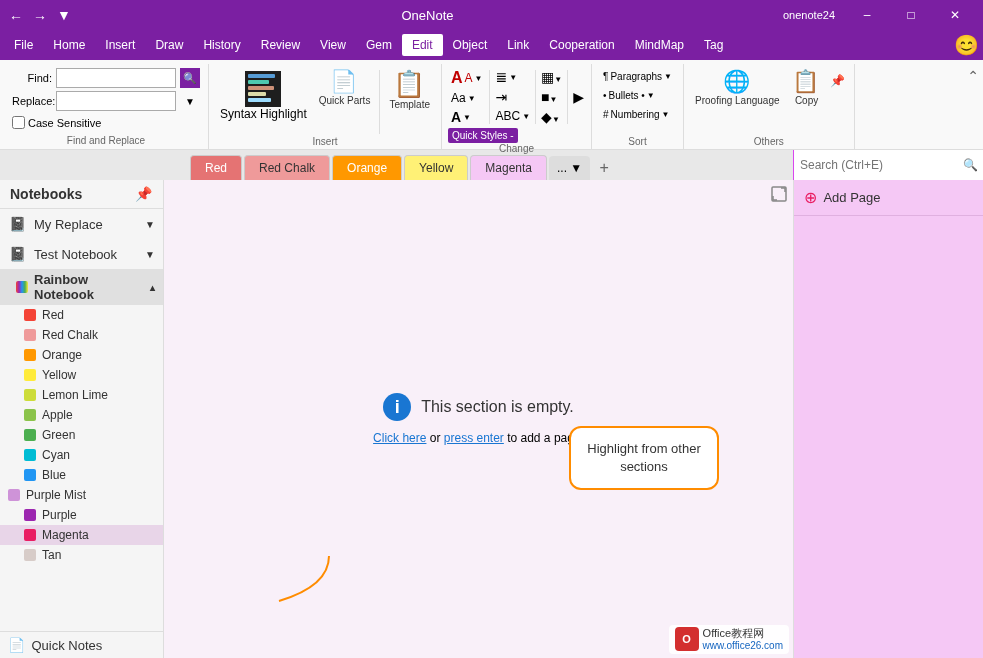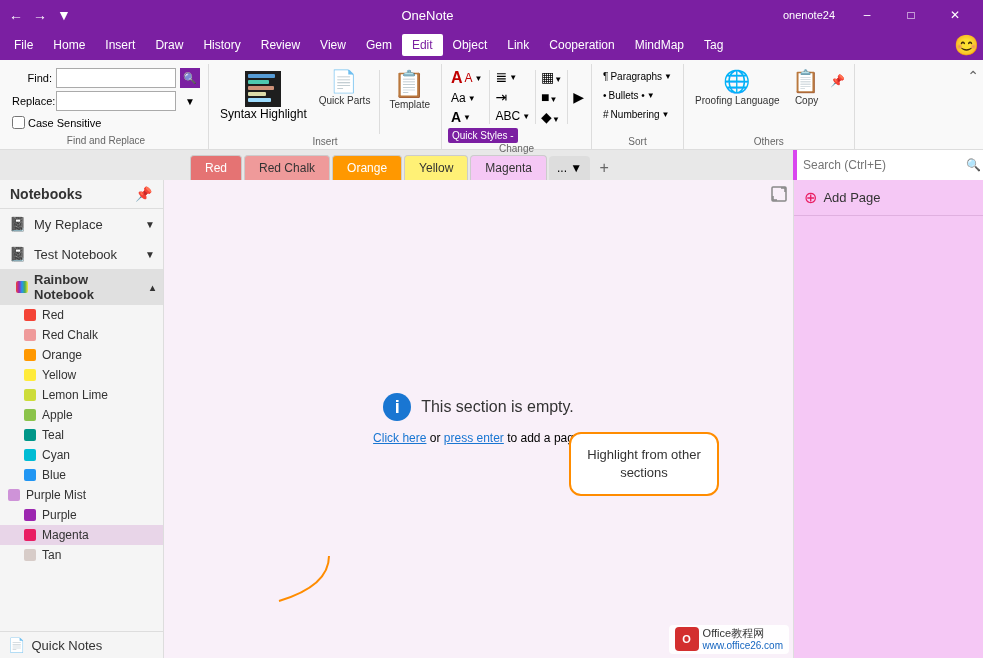--- a/index.html
+++ b/index.html
@@ -248,21 +248,21 @@
       align-items: center;
       justify-content: center;
       font-size: 18px;
       font-weight: bold;
     }
     .empty-title { font-size: 16px; color: #333; }
 
     
     .callout-bubble {
       position: absolute;
-      bottom: 72px;
+      bottom: 78px;
       left: 210px;
       background: white;
       border: 2px solid #ff8c00;
       border-radius: 12px;
       padding: 12px 16px;
       font-size: 13px;
       color: #333;
       width: 150px;
       text-align: center;
       line-height: 1.4;
@@ -350,21 +350,21 @@
       display: flex;
       align-items: flex-end;
       height: 100%;
       flex: 1;
     }
 
     .right-search {
       display: flex;
       align-items: center;
       width: 190px;
-      border-left: 4px solid #d946ef;
+      border-left: 1px solid #d946ef;
       height: 100%;
       padding: 4px 6px;
       background: white;
       gap: 8px;
     }
 
     .sidebar-relative { position: relative; flex: 1; overflow: hidden; }
 
     .content-pages {
       display: flex;
@@ -635,22 +635,22 @@
           </div>
           <div class="section-item" style="padding-left:24px;">
             <div class="section-color" style="background:#cddc39;"></div>
             <span>Lemon Lime</span>
           </div>
           <div class="section-item" style="padding-left:24px;">
             <div class="section-color" style="background:#8bc34a;"></div>
             <span>Apple</span>
           </div>
           <div class="section-item" style="padding-left:24px;">
-            <div class="section-color" style="background:#009688;"></div>
-            <span>Teal</span>
+            <div class="section-color" style="background:#4caf50;"></div>
+            <span>Green</span>
           </div>
           <div class="section-item" style="padding-left:24px;">
             <div class="section-color" style="background:#00bcd4;"></div>
             <span>Cyan</span>
           </div>
           <div class="section-item" style="padding-left:24px;">
             <div class="section-color" style="background:#2196f3;"></div>
             <span>Blue</span>
           </div>
           <div class="section-item" style="">

